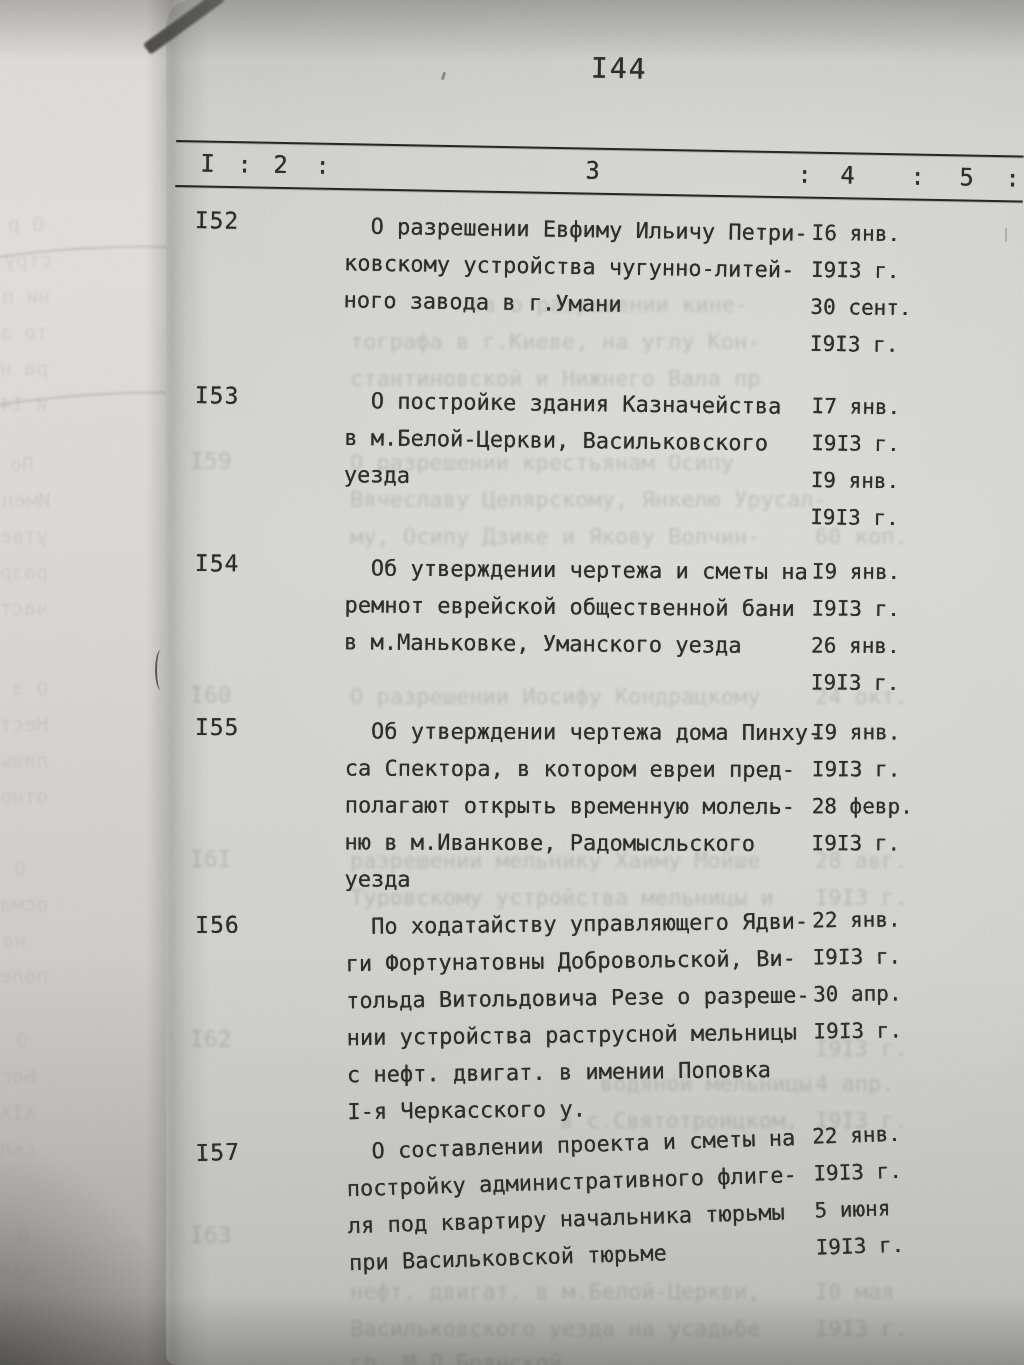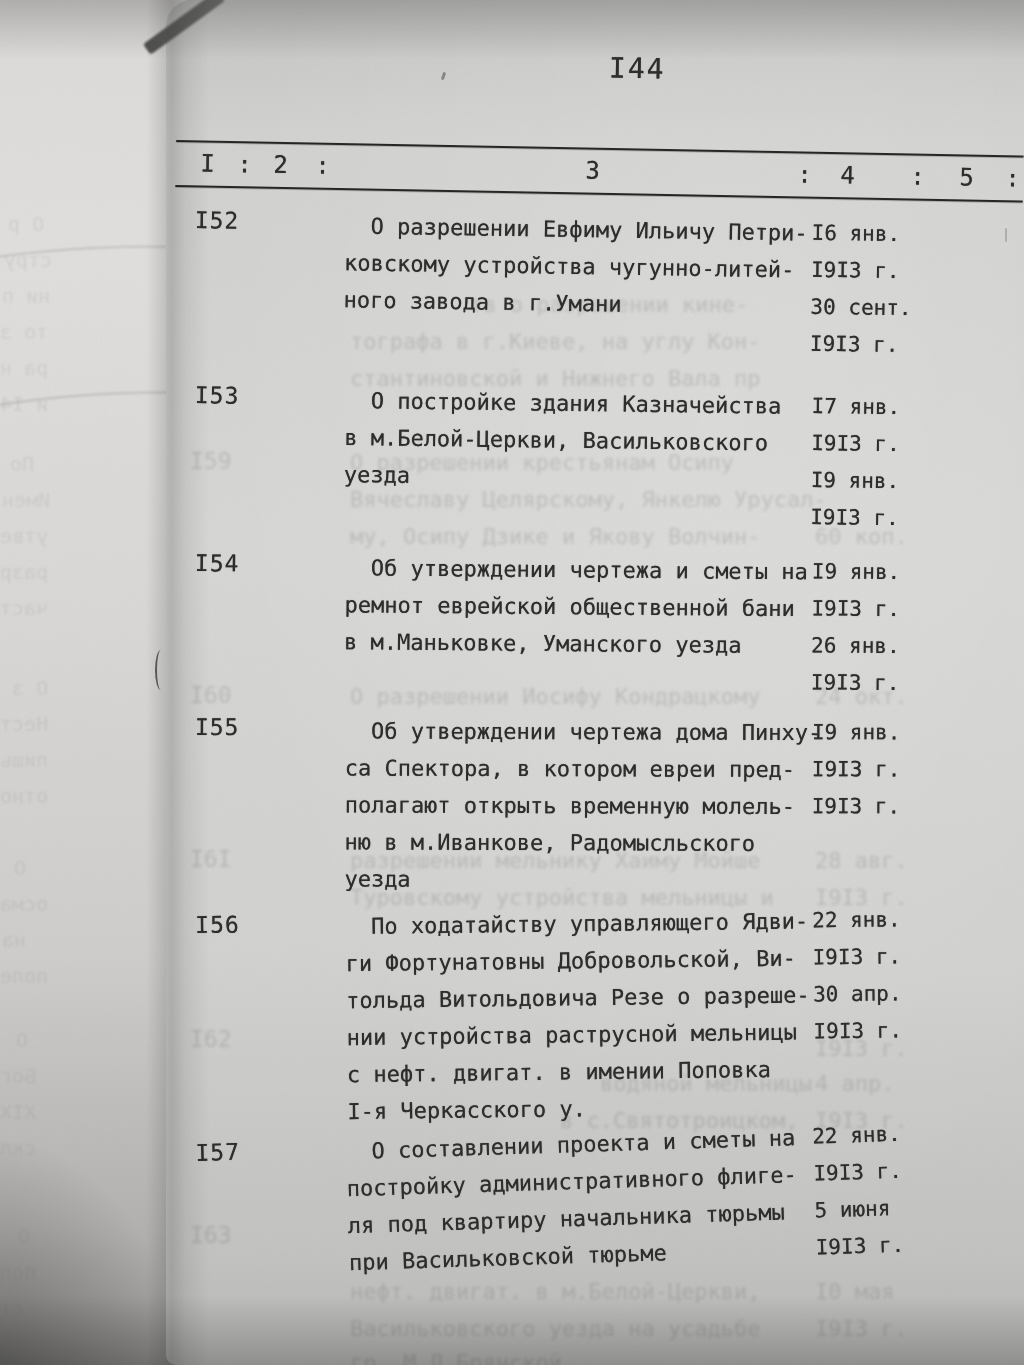--- a/index.html
+++ b/index.html
@@ -49,21 +49,21 @@
     background:linear-gradient(90deg,#3a3a38,#6b6b69);
     filter:blur(1px);opacity:.85;border-radius:3px;
   }
   .vignette-top{position:absolute;left:0;top:0;width:1024px;height:60px;z-index:6;
     background:linear-gradient(180deg,rgba(0,0,0,.20),rgba(0,0,0,0));pointer-events:none;}
   .vignette-bottom{position:absolute;left:0;bottom:0;width:1024px;height:70px;z-index:6;
     background:linear-gradient(0deg,rgba(0,0,0,.22),rgba(0,0,0,0));pointer-events:none;}
   .grain{position:absolute;left:0;top:0;z-index:7;mix-blend-mode:multiply;opacity:.06;pointer-events:none;}
   
   .ink{color:#2d2d2b;text-shadow:0 0 .8px rgba(45,45,43,.75);}
-  .page-number{position:absolute;left:443px;top:52px;font-size:28px;letter-spacing:2px;transform:rotate(1deg);}
+  .page-number{position:absolute;left:425px;top:52px;font-size:28px;letter-spacing:2px;transform:rotate(1deg);}
   
   .table-header{position:absolute;left:10px;top:136px;width:848px;height:60px;
     transform:rotate(1.05deg);transform-origin:0 0;}
   .rule{position:absolute;left:0;width:848px;height:2.4px;background:#262624;
     box-shadow:0 1px 0 rgba(0,0,0,.18);border-radius:2px;filter:blur(.3px);}
   .rule.top{top:4px;}
   .rule.bottom{top:49px;}
   .hcell{position:absolute;top:13px;font-size:24px;}
   
   .entry{position:absolute;left:29px;width:822px;transform-origin:0 0;}
@@ -192,20 +192,21 @@
           <div class="e-text">
             <div class="ln ink first">Об утверждении чертежа дома Пинху-</div>
             <div class="ln ink">са Спектора, в котором евреи пред-</div>
             <div class="ln ink">полагают открыть временную молель-</div>
             <div class="ln ink">ню в м.Иванкове, Радомысльского</div>
             <div class="ln ink">уезда</div>
           </div>
           <div class="e-dates">
             <div class="dln ink">I9 янв.</div>
             <div class="dln ink">I9I3 г.</div>
+            <div class="dln ink">28 февр.</div>
             <div class="dln ink">I9I3 г.</div>
           </div>
         </div>
         <div class="entry" style="top: 910px; transform: rotate(-0.7deg);">
           <div class="e-num ink">I56</div>
           <div class="e-text">
             <div class="ln ink first">По ходатайству управляющего Ядви-</div>
             <div class="ln ink">ги Фортунатовны Добровольской, Ви-</div>
             <div class="ln ink">тольда Витольдовича Резе о разреше-</div>
             <div class="ln ink">нии устройства раструсной мельницы</div>

